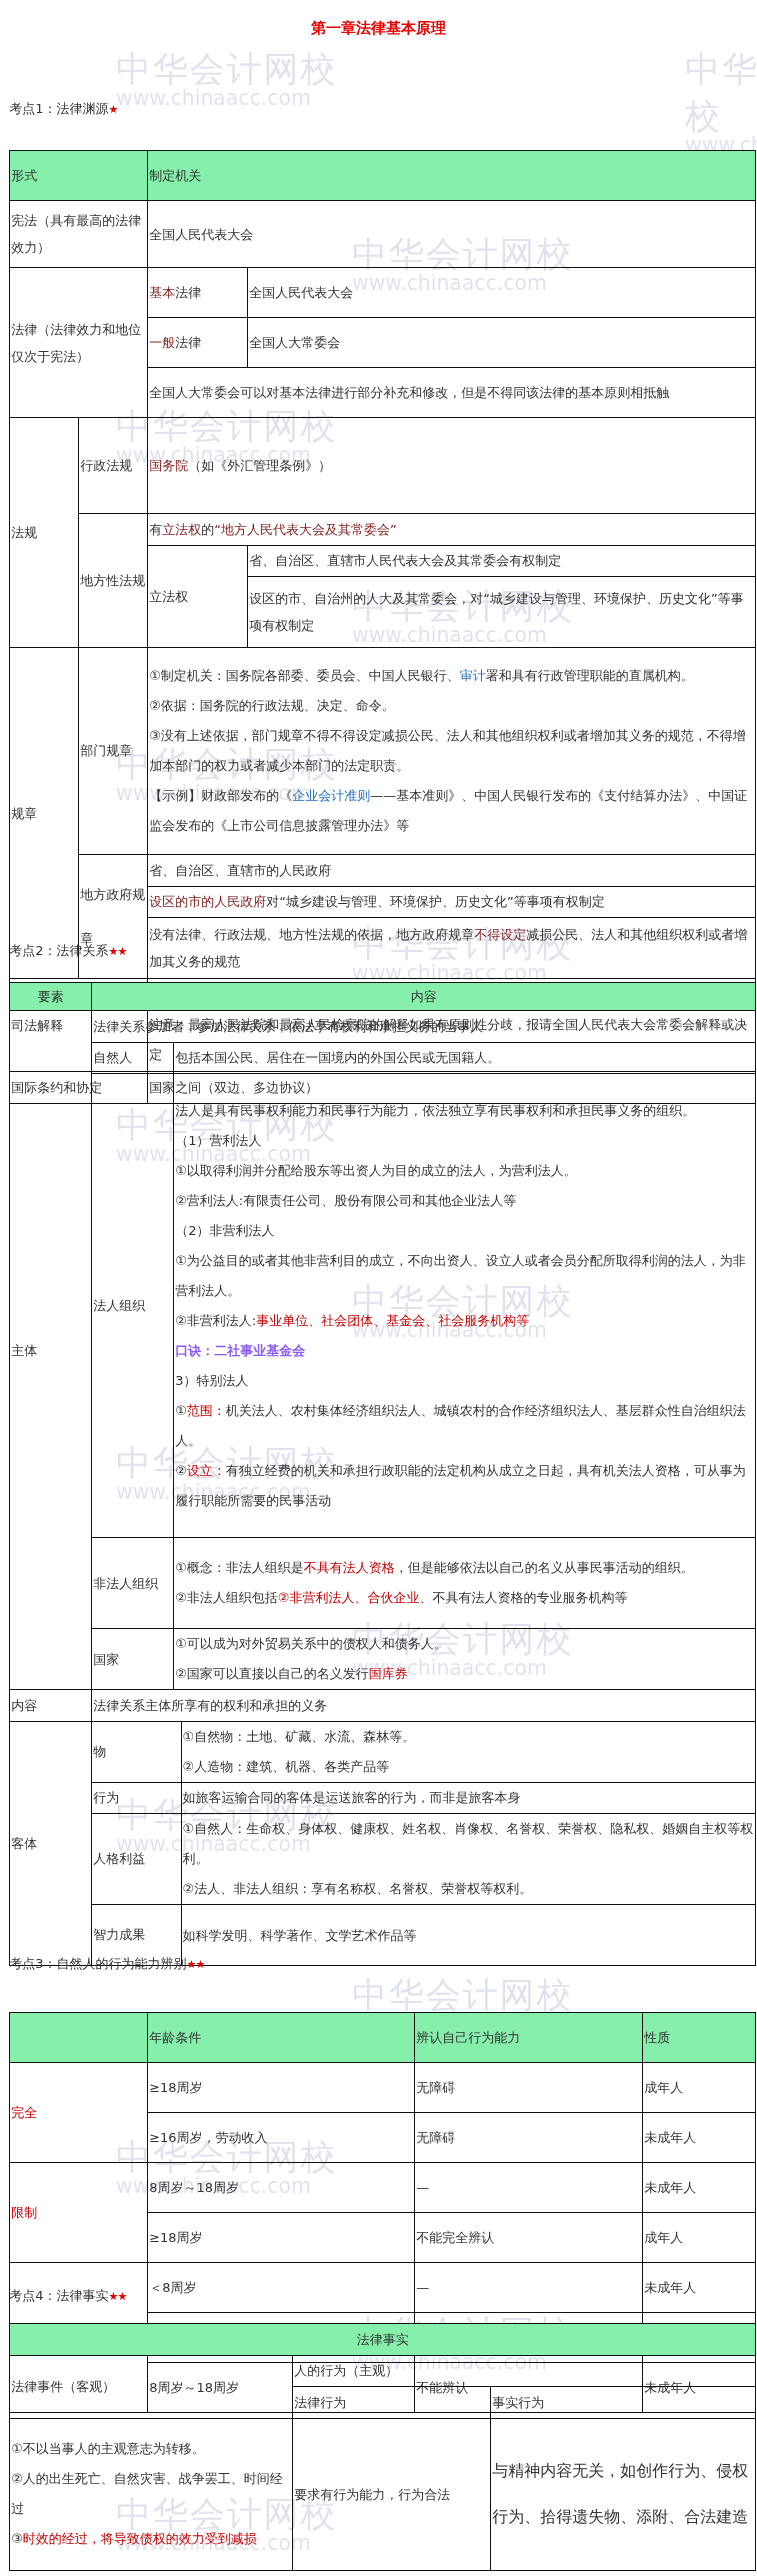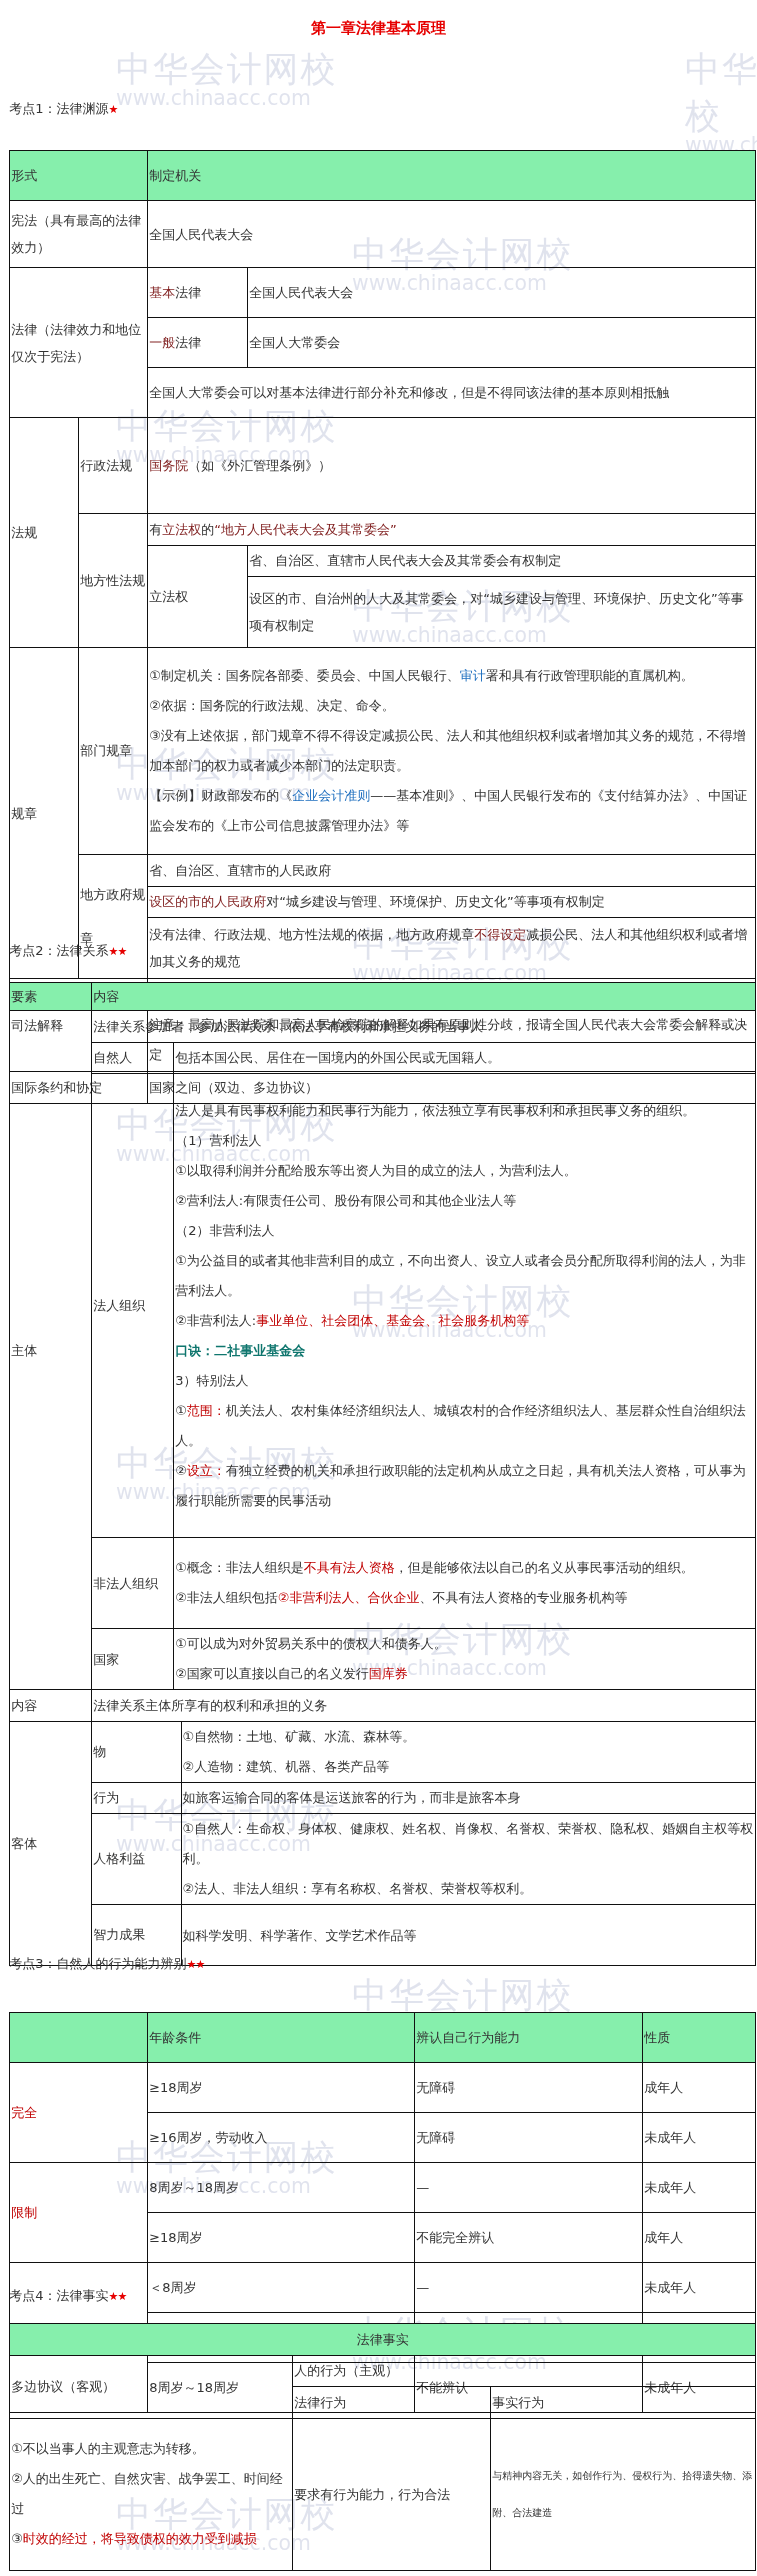--- a/index.html
+++ b/index.html
@@ -8,23 +8,23 @@
   .abs { position:absolute; }
   .title { left:0; width:757px; top:18.5px; text-align:center; color:#e60000; font-weight:bold; font-size:15px; }
   .kd { left:9.3px; font-size:13px; color:#333; }
   .star { color:#e60000; font-size:11px; letter-spacing:-0.9px; }
   table { border-collapse:collapse; position:absolute; left:9.3px; width:747px; table-layout:fixed; }
   td { border:1.4px solid #111; padding:0 0.9px; vertical-align:middle; font-size:13px; line-height:27px; color:#333; word-break:break-all; }
   tr.hd td { background:#86efac; }
   .red { color:#7f1d1d; }
   .dred { color:#c00000; }
   .blue { color:#1f6fbf; }
-  .cyan { color:#0f766e; font-weight:bold;margin-top:36px; }
+  .cyan { color:#8b5cf6; font-weight:bold;margin-top:36px; }
   .center { text-align:center; }
-  .big { font-size:10px; line-height:37px; }
+  .big { font-size:16px; line-height:46px; }
   .wm { position:absolute; color:#c8cde0; opacity:0.55; pointer-events:none; font-size:35px; letter-spacing:1.9px; }
   .wm small { display:block; font-size:20.4px; letter-spacing:0; margin-top:-7.4px; }
 </style>
 </head>
 <body>
 
 <div class="wm" style="left:116px;top:46px;"><span>中华会计网校</span><small>www.chinaacc.com</small></div>
 <div class="wm" style="left:685px;top:46px;"><span>中华会计网校</span><small>www.chinaacc.com</small></div>
 <div class="wm" style="left:352px;top:231px;"><span>中华会计网校</span><small>www.chinaacc.com</small></div>
 <div class="wm" style="left:116px;top:403px;"><span>中华会计网校</span><small>www.chinaacc.com</small></div>
@@ -125,21 +125,21 @@
   <span>考点2：法律关系</span><span class="star">★★</span>
 </div>
 <table style="top:982px;">
   <colgroup>
       <col style="width:82px">
       <col style="width:82px">
       <col style="width:7.4px">
       <col>
     </colgroup>
   <tbody>
-      <tr class="hd" style="height:26px;">
+      <tr class="hd" style="height:26px;text-align:center;">
     <td>要素</td>
     <td colspan="3">内容</td>
   </tr>
   <tr style="height:31.5px;">
     <td rowspan="5">主体</td>
     <td colspan="3">法律关系参加者，参加法律关系，依法享有权利和承担义务的当事人</td>
   </tr>
   <tr style="height:31.5px;">
     <td>自然人</td>
     <td colspan="2">包括本国公民、居住在一国境内的外国公民或无国籍人。</td>
@@ -263,21 +263,21 @@
   <colgroup>
       <col style="width:283px">
       <col style="width:198px">
       <col>
     </colgroup>
   <tbody>
       <tr class="hd" style="height:31.5px;">
     <td colspan="3" class="center">法律事实</td>
   </tr>
   <tr style="height:31.5px;">
-    <td rowspan="2">多边协议（客观）</td>
+    <td rowspan="2">法律事件（客观）</td>
     <td colspan="2">人的行为（主观）</td>
   </tr>
   <tr style="height:31.5px;">
     <td>法律行为</td>
     <td>事实行为</td>
   </tr>
   <tr style="height:152px;margin-left:20px;">
     <td style="line-height:30px;">
       <span>①不以当事人的主观意志为转移。</span><br>
       <span>②人的出生死亡、自然灾害、战争罢工、时间经过</span><br>

